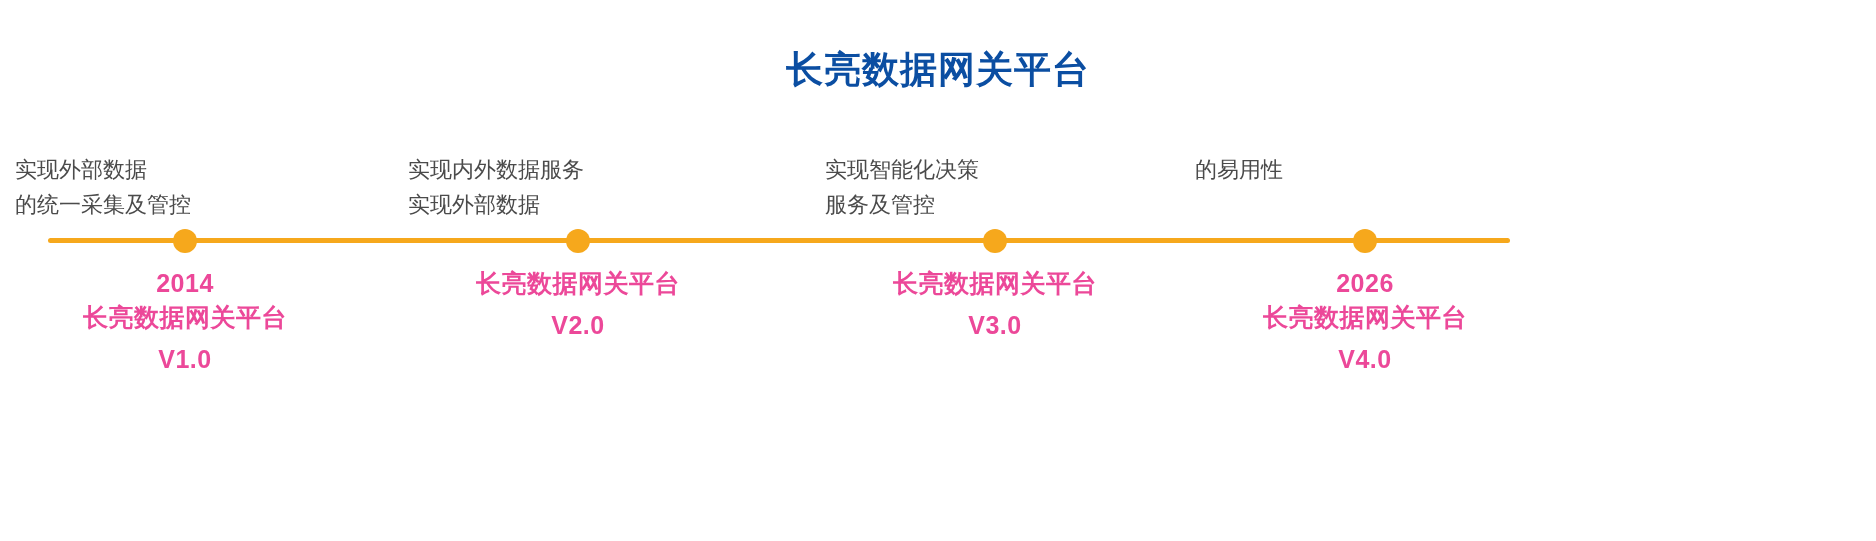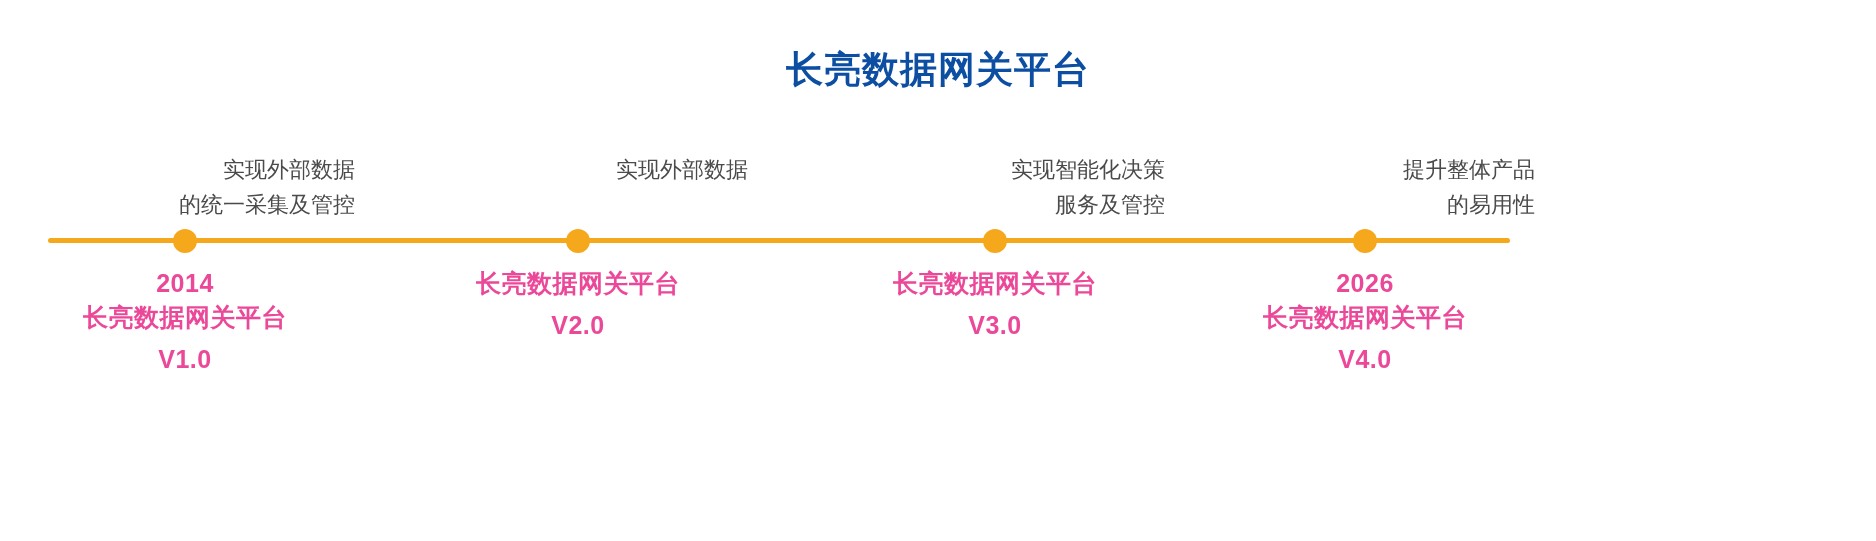--- a/index.html
+++ b/index.html
@@ -53,21 +53,21 @@
     position: absolute;
     top: 0;
     width: 340px;
     height: 541px;
   }
   .ms-desc {
     position: absolute;
     top: 152px;
     left: 0;
     width: 340px;
-    text-align: right;
+    text-align: left;
     font-size: 22px;
     line-height: 35px;
     color: #4B4B4B;
     white-space: nowrap;
   }
   .ms-desc .line {
     display: block;
   }
   .ms-dot {
     position: absolute;
@@ -126,20 +126,21 @@
       <div class="ms-dot"></div>
       <div class="ms-info">
         <span class="ms-year">2014</span>
         <span class="ms-product">长亮数据网关平台</span>
         <span class="ms-version">V1.0</span>
       </div>
     </div>
 
     <div class="milestone" style="left:408px;">
       <div class="ms-desc">
+        <span class="line">实现内外数据服务</span>
         <span class="line">实现外部数据</span>
       </div>
       <div class="ms-dot"></div>
       <div class="ms-info">
         <span class="ms-product">长亮数据网关平台</span>
         <span class="ms-version">V2.0</span>
       </div>
     </div>
 
     <div class="milestone" style="left:825px;">
@@ -149,21 +150,20 @@
       </div>
       <div class="ms-dot"></div>
       <div class="ms-info">
         <span class="ms-product">长亮数据网关平台</span>
         <span class="ms-version">V3.0</span>
       </div>
     </div>
 
     <div class="milestone" style="left:1195px;">
       <div class="ms-desc">
-        <span class="line">提升整体产品</span>
         <span class="line">的易用性</span>
       </div>
       <div class="ms-dot"></div>
       <div class="ms-info">
         <span class="ms-year">2026</span>
         <span class="ms-product">长亮数据网关平台</span>
         <span class="ms-version">V4.0</span>
       </div>
     </div>
 

